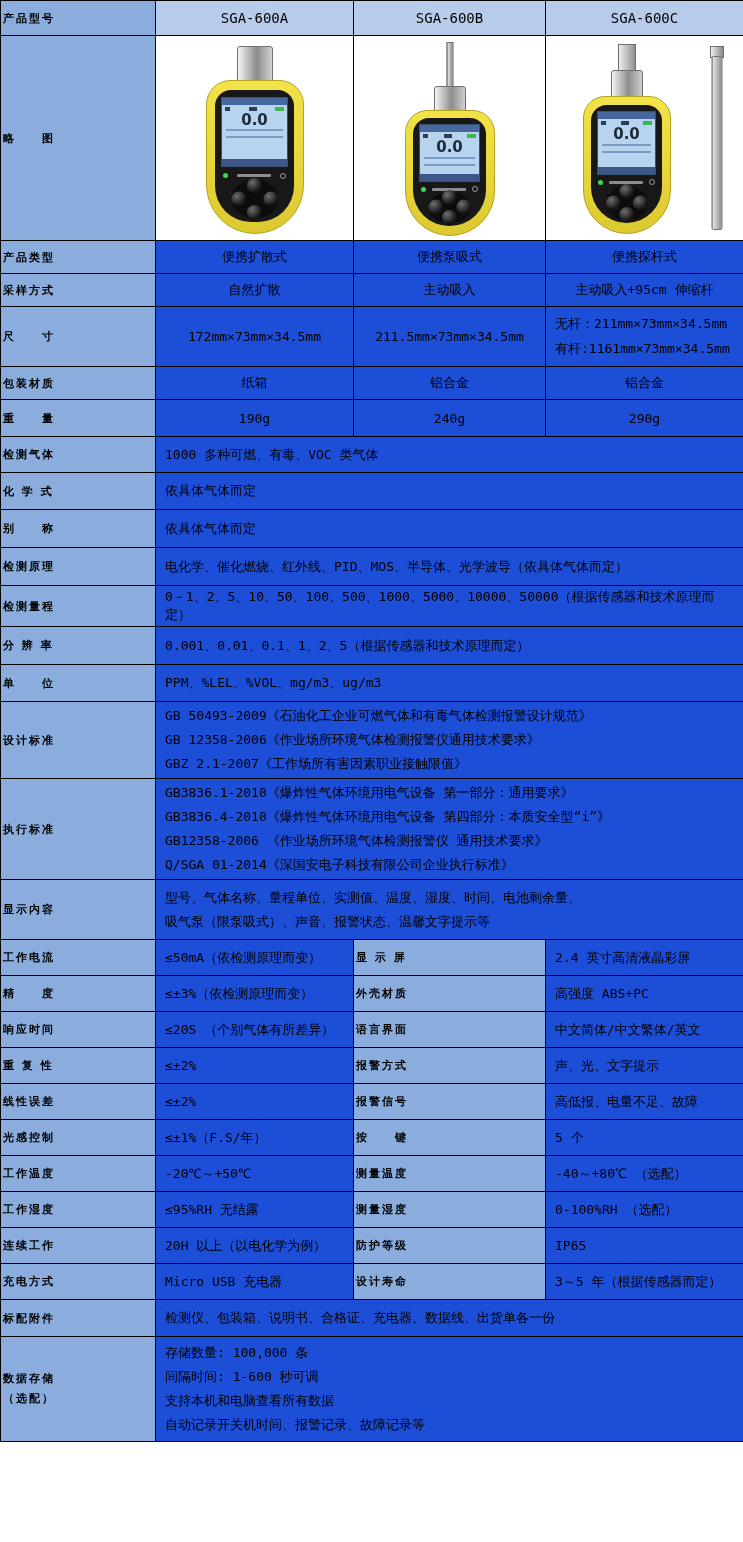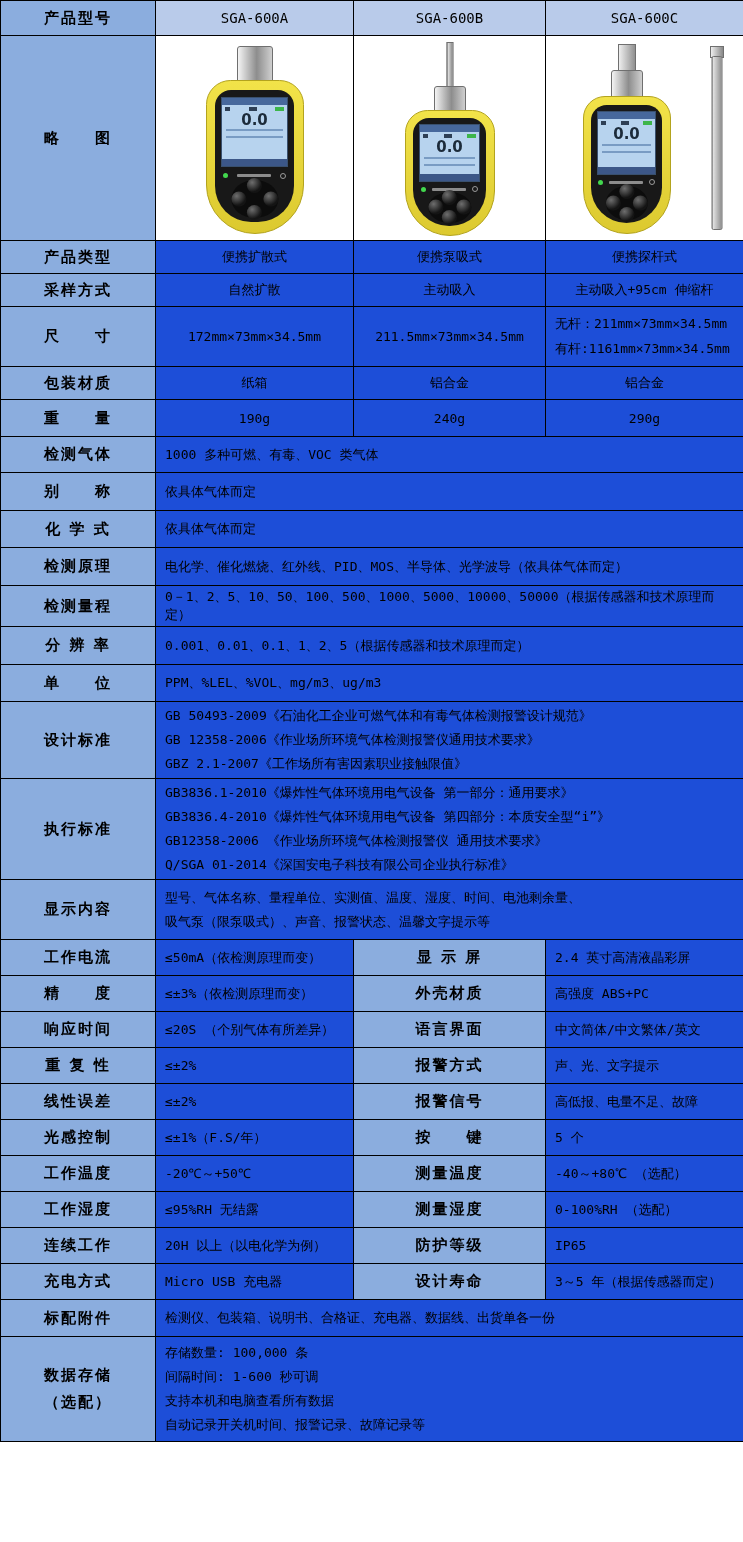--- a/index.html
+++ b/index.html
@@ -1,19 +1,19 @@
 <!DOCTYPE html>
 <html><head>
 <meta charset="utf-8">
 <style>
   html,body{margin:0;padding:0;background:#fff;}
   body{width:743px;font-family:"DejaVu Sans","Liberation Sans",sans-serif;color:#000;}
   table{border-collapse:collapse;width:743px;table-layout:fixed;}
   td{border:1px solid #000;padding:2px 6px;font-size:13px;overflow:hidden;vertical-align:middle;box-sizing:border-box;}
-  td.lab{background:#8badde;font-weight:bold;text-align:center;font-size:15px;letter-spacing:2px;padding:2px 2px;}
+  td.lab{background:#8badde;font-weight:bold;font-size:11px;letter-spacing:2px;padding:2px 2px;}
   td.model{background:#b9cbea;text-align:center;font-family:"DejaVu Sans Mono","Liberation Mono",monospace;font-size:14px;}
   td.val{background:#1d4ed8;font-family:"DejaVu Sans Mono","Liberation Mono",monospace;font-size:13px;}
   .c{text-align:center;}
   .l{text-align:left;padding-left:9px;}
   .preline{white-space:pre-line;line-height:1.85;margin-top:16px;}
   td.imgcell{background:#fff;padding:4px 0;}
 
   
   .imgwrap{display:flex;justify-content:center;align-items:flex-start;}
   .dev{position:relative;width:120px;height:196px;}
@@ -208,26 +208,26 @@
     <td class="lab">重　　量</td>
     <td class="val c">190g</td>
     <td class="val c">240g</td>
     <td class="val c">290g</td>
   </tr>
 
   <tr style="height:36px">
     <td class="lab">检测气体</td>
     <td class="val l" colspan="3">1000 多种可燃、有毒、VOC 类气体</td>
   </tr>
+  <tr style="height:37px">
+    <td class="lab">化 学 式</td>
+    <td class="val l" colspan="3">依具体气体而定</td>
+  </tr>
   <tr style="height:38px">
     <td class="lab">别　　称</td>
-    <td class="val l" colspan="3">依具体气体而定</td>
-  </tr>
-  <tr style="height:37px">
-    <td class="lab">化 学 式</td>
     <td class="val l" colspan="3">依具体气体而定</td>
   </tr>
   <tr style="height:38px">
     <td class="lab">检测原理</td>
     <td class="val l" colspan="3">电化学、催化燃烧、红外线、PID、MOS、半导体、光学波导（依具体气体而定）</td>
   </tr>
   <tr style="height:37px">
     <td class="lab">检测量程</td>
     <td class="val l" colspan="3">0－1、2、5、10、50、100、500、1000、5000、10000、50000（根据传感器和技术原理而定）</td>
   </tr>

